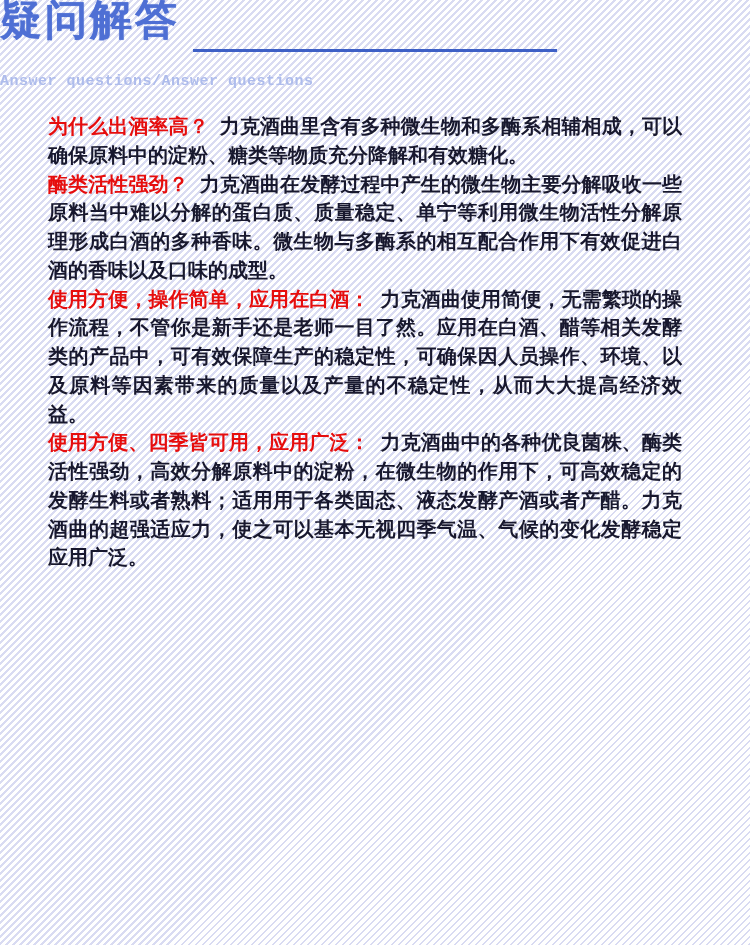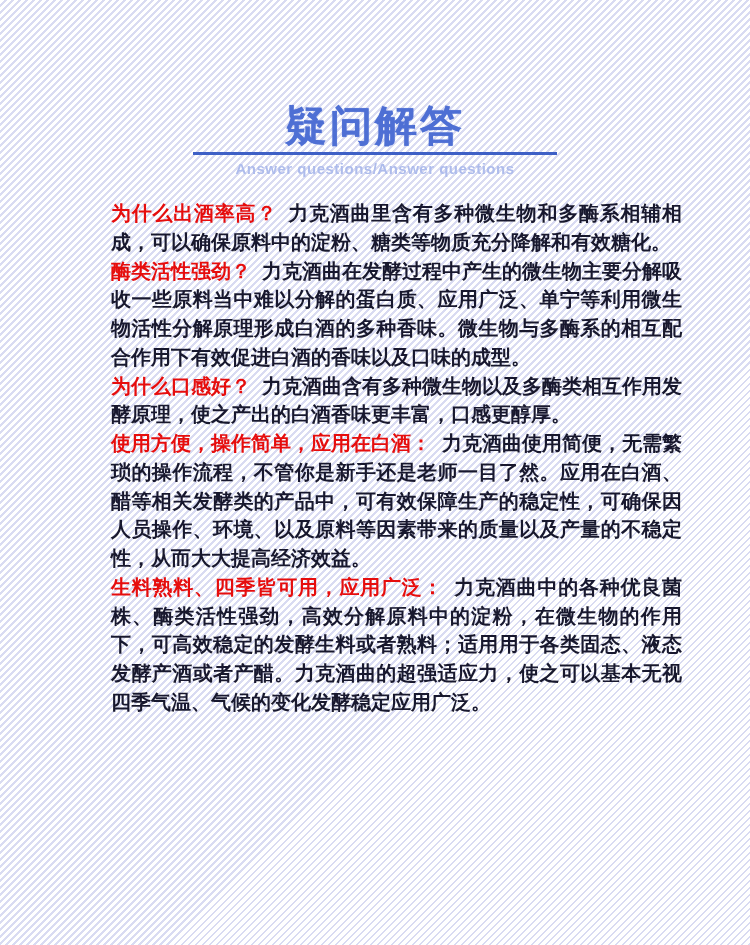--- a/index.html
+++ b/index.html
@@ -24,50 +24,49 @@
     overflow:hidden;
     background:repeating-linear-gradient(
       -45deg,
       var(--stripe) 0px,
       var(--stripe) 2.1px,
       var(--background) 2.1px,
       var(--background) 4.95px
     );
   }
   .header{
-    padding-top:103px;
-    text-align:center;
+    font-family:Liberation Mono, monospace;
   }
   .page-title{
     display:block;
     font-size:42px;
     line-height:46px;
     font-weight:bold;
     letter-spacing:3px;
     color:var(--title-blue);
     text-shadow:0 0 1px var(--title-blue);
   }
   .title-divider{
     width:364px;
     height:3px;
     margin:3px auto 0 auto;
     background:var(--divider-blue);
   }
   .page-subtitle{
     display:block;
-    margin-top:5px;
+    margin-top:21px;
     font-size:15px;
     line-height:18px;
     letter-spacing:0.5px;
     color:var(--subtitle-blue);
     font-weight:bold;
   }
   .qa-list{
     margin-top:21px;
-    padding-left:111px;
+    padding-left:48px;
     padding-right:68px;
   }
   .qa-item{
     font-size:20px;
     line-height:28.75px;
     font-weight:bold;
     color:var(--answer-dark);
     text-align:justify;
     text-justify:inter-ideograph;
   }
@@ -82,23 +81,22 @@
 <div class="page">
   <div class="header">
     <span class="page-title">疑问解答</span>
     <div class="title-divider"></div>
     <span class="page-subtitle">Answer questions/Answer questions</span>
   </div>
 
   <div class="qa-list">
   <p class="qa-item"><span class="qa-question">为什么出酒率高？</span><span class="qa-answer">力克酒曲里含有多种微生物和多酶系相辅相成，可以确保原料中的淀粉、糖类等物质充分降解和有效糖化。</span></p>
 
-  <p class="qa-item"><span class="qa-question">酶类活性强劲？</span><span class="qa-answer">力克酒曲在发酵过程中产生的微生物主要分解吸收一些原料当中难以分解的蛋白质、应用广泛、单宁等利用微生物活性分解原理形成白酒的多种香味。微生物与多酶系的相互配合作用下有效促进白酒的香味以及口味的成型。</span></p>
+  <p class="qa-item"><span class="qa-question">酶类活性强劲？</span><span class="qa-answer">力克酒曲在发酵过程中产生的微生物主要分解吸收一些原料当中难以分解的蛋白质、质量稳定、单宁等利用微生物活性分解原理形成白酒的多种香味。微生物与多酶系的相互配合作用下有效促进白酒的香味以及口味的成型。</span></p>
 
 
-  <p class="qa-item"><span class="qa-question">为什么口感好？</span><span class="qa-answer">力克酒曲含有多种微生物以及多酶类相互作用发酵原理，使之产出的白酒香味更丰富，口感更醇厚。</span></p>
 
 
   <p class="qa-item"><span class="qa-question">使用方便，操作简单，应用在白酒：</span><span class="qa-answer">力克酒曲使用简便，无需繁琐的操作流程，不管你是新手还是老师一目了然。应用在白酒、醋等相关发酵类的产品中，可有效保障生产的稳定性，可确保因人员操作、环境、以及原料等因素带来的质量以及产量的不稳定性，从而大大提高经济效益。</span></p>
 
-  <p class="qa-item"><span class="qa-question">生料熟料、四季皆可用，应用广泛：</span><span class="qa-answer">力克酒曲中的各种优良菌株、酶类活性强劲，高效分解原料中的淀粉，在微生物的作用下，可高效稳定的发酵生料或者熟料；适用用于各类固态、液态发酵产酒或者产醋。力克酒曲的超强适应力，使之可以基本无视四季气温、气候的变化发酵稳定应用广泛。</span></p>
+  <p class="qa-item"><span class="qa-question">使用方便、四季皆可用，应用广泛：</span><span class="qa-answer">力克酒曲中的各种优良菌株、酶类活性强劲，高效分解原料中的淀粉，在微生物的作用下，可高效稳定的发酵生料或者熟料；适用用于各类固态、液态发酵产酒或者产醋。力克酒曲的超强适应力，使之可以基本无视四季气温、气候的变化发酵稳定应用广泛。</span></p>
 </div>
 </div>
 
 </body></html>

